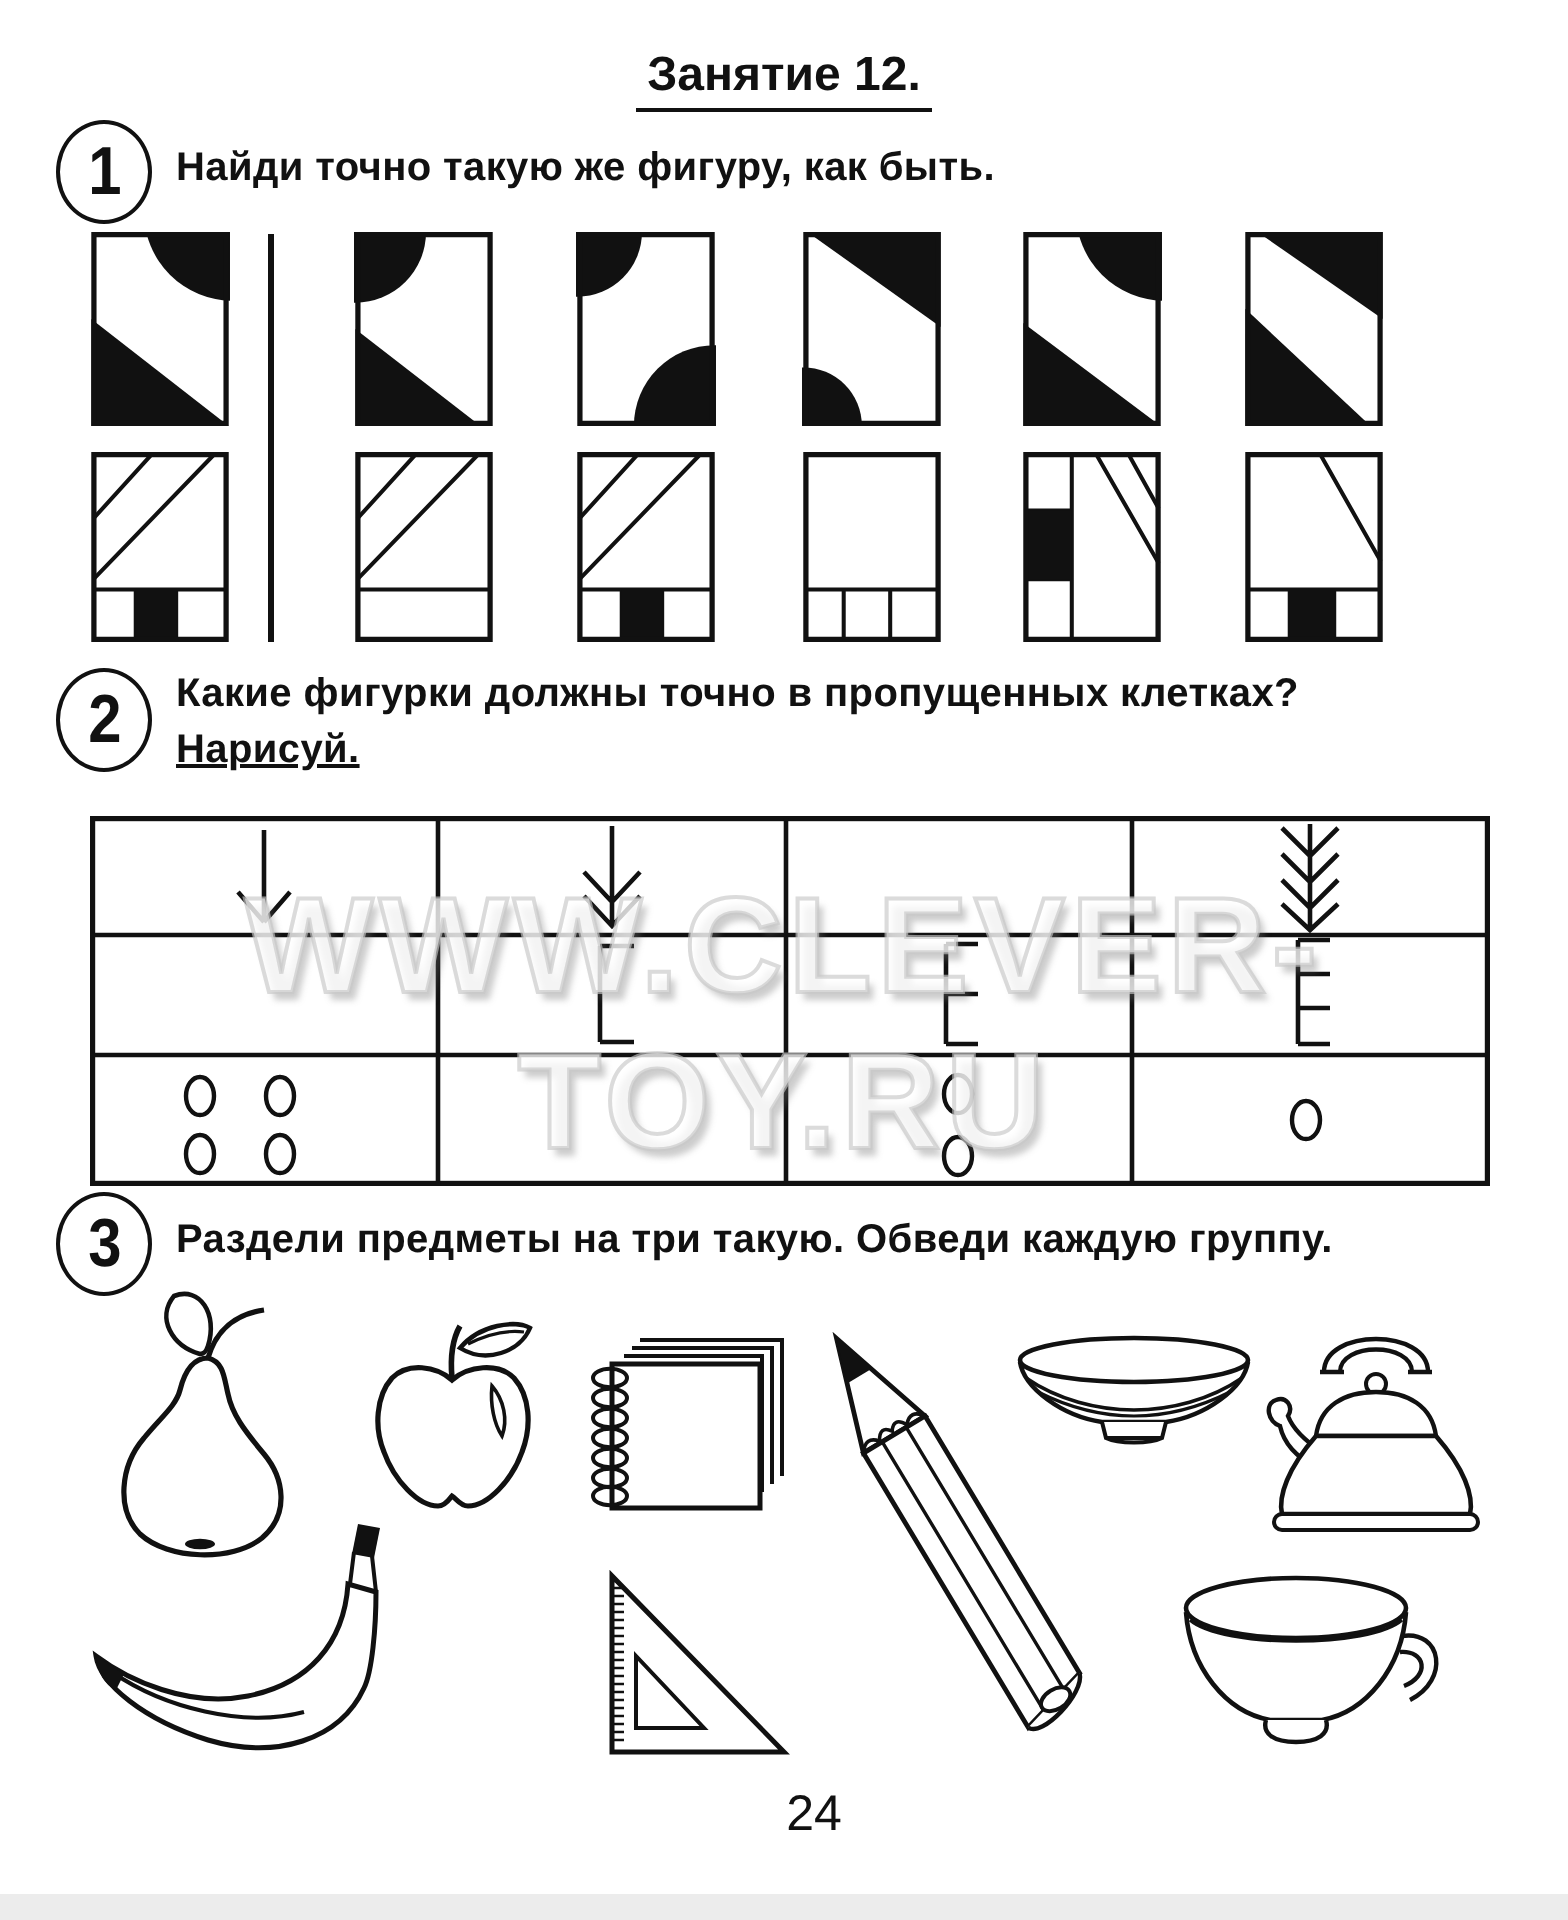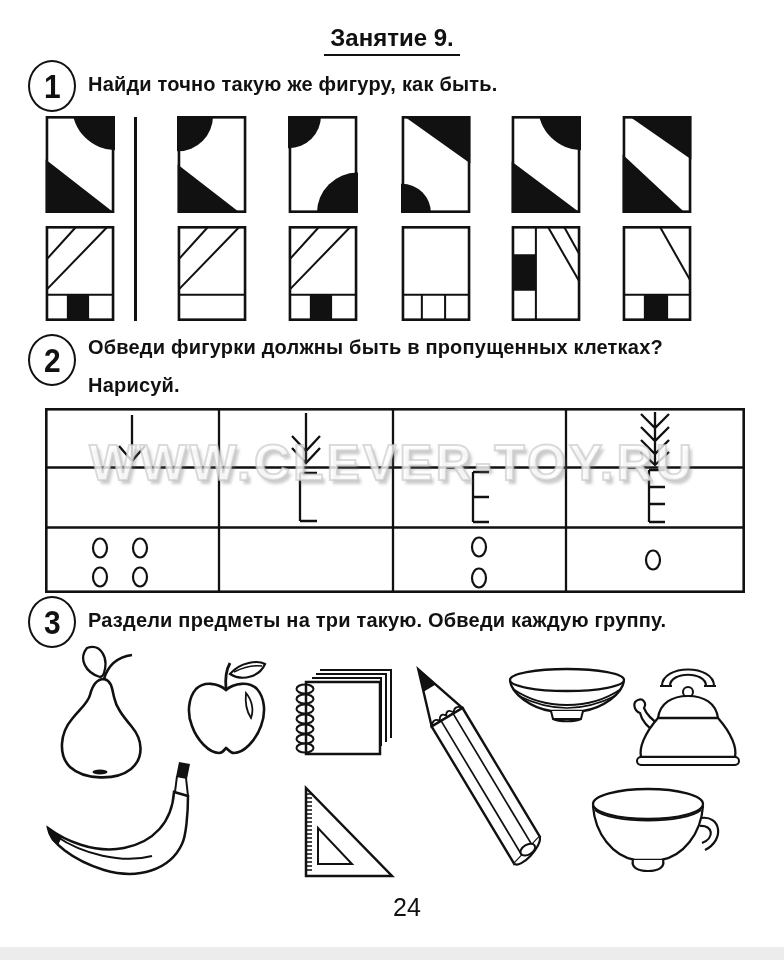--- a/index.html
+++ b/index.html
@@ -8,36 +8,36 @@
   .abs{position:absolute;}
   .title{left:0;top:24px;width:100%;text-align:center;}
   .title span{display:inline-block;font-size:24px;font-weight:700;border-bottom:2.5px solid #111;padding:0 6px 2px 6px;}
   .badge{width:48px;height:52px;border:2.6px solid #111;border-radius:50%;
          display:flex;align-items:center;justify-content:center;background:#fff;box-sizing:border-box;}
   .badge span{font-size:34px;font-weight:800;letter-spacing:-1px;transform:scaleX(.88);}
   .instr{font-size:20px;font-weight:700;letter-spacing:.2px;line-height:28px;white-space:nowrap;}
   .card{position:absolute;}
   .divider{position:absolute;width:2.6px;background:#111;}
   .watermark{left:30px;top:434px;width:724px;text-align:center;
-     font-size:50px;font-weight:700;letter-spacing:3px;
+     font-size:68px;font-weight:700;letter-spacing:3px;
      color:rgba(255,255,255,.78);
      -webkit-text-stroke:2px rgba(200,200,200,.65);
      text-shadow:3px 4px 3px rgba(110,110,110,.35);
      z-index:5;pointer-events:none;}
   .pagenum{left:352px;top:893px;width:110px;text-align:center;font-size:25px;font-weight:400;}
   .scanband{left:0;bottom:0;width:100%;height:13px;background:#ececec;}
   svg{display:block;}
 </style>
 </head>
 <body>
 
 <div class="page">
 
   <div class="abs title">
-    <span>Занятие 9.</span>
+    <span>Занятие 12.</span>
   </div>
 
   <div class="abs badge" style="left:28px;top:60px;">
     <span>1</span>
   </div>
   <div class="abs instr" style="left:88px;top:70px;">Найди точно такую же фигуру, как быть.</div>
 
   <div class="divider" style="left:134px;top:117px;height:204px;"></div>
 
   <div class="card" style="left:45px;top:116px;">
@@ -120,22 +120,22 @@
     <svg width="70" height="95" viewBox="0 0 68 94">
       <path d="M37,1 L67,54 M1,68 H67 M22,68 V93 M44,68 V93" stroke="#111" stroke-width="2" fill="none"></path>
       <rect x="22" y="68" width="22" height="25" fill="#111"></rect>
       <rect x="1.3" y="1.3" width="65.4" height="91.4" fill="none" stroke="#111" stroke-width="2.6"></rect>
     </svg>
   </div>
 
   <div class="abs badge" style="left:28px;top:334px;">
     <span>2</span>
   </div>
-  <div class="abs instr" style="left:88px;top:333px;">Обведи фигурки должны быть в пропущенных клетках?</div>
-  <div class="abs instr" style="left:88px;top:371px;">Нарисуй.</div>
+  <div class="abs instr" style="left:88px;top:333px;">Какие фигурки должны точно в пропущенных клетках?</div>
+  <div class="abs instr" style="left:88px;top:361px;text-decoration:underline;">Нарисуй.</div>
 
   <div class="abs" style="left:45px;top:408px;">
     <svg width="700" height="185" viewBox="0 0 700 185">
       <rect x="1.3" y="1.3" width="697.4" height="182.4" fill="#fff" stroke="#111" stroke-width="2.6"></rect>
       <path d="M174,1 V184 M348,1 V184 M521,1 V184 M1,59.5 H699 M1,119.5 H699" stroke="#111" stroke-width="2.3" fill="none"></path>
       <g stroke="#111" stroke-width="2.3" fill="none">
         <path d="M87,7 V52 M74,38 L87,53 M100,38 L87,53"></path>
         <path d="M261,5 V55 M247,28 L261,43 L275,28 M247,40 L261,55 L275,40"></path>
         <path d="M610,4 V57 M596,6 L610,20 L624,6 M596,19 L610,33 L624,19 M596,32 L610,46 L624,32 M596,44 L610,57 L624,44"></path>
         <path d="M255,65 V113 M255,65 H272 M255,113 H272"></path>

